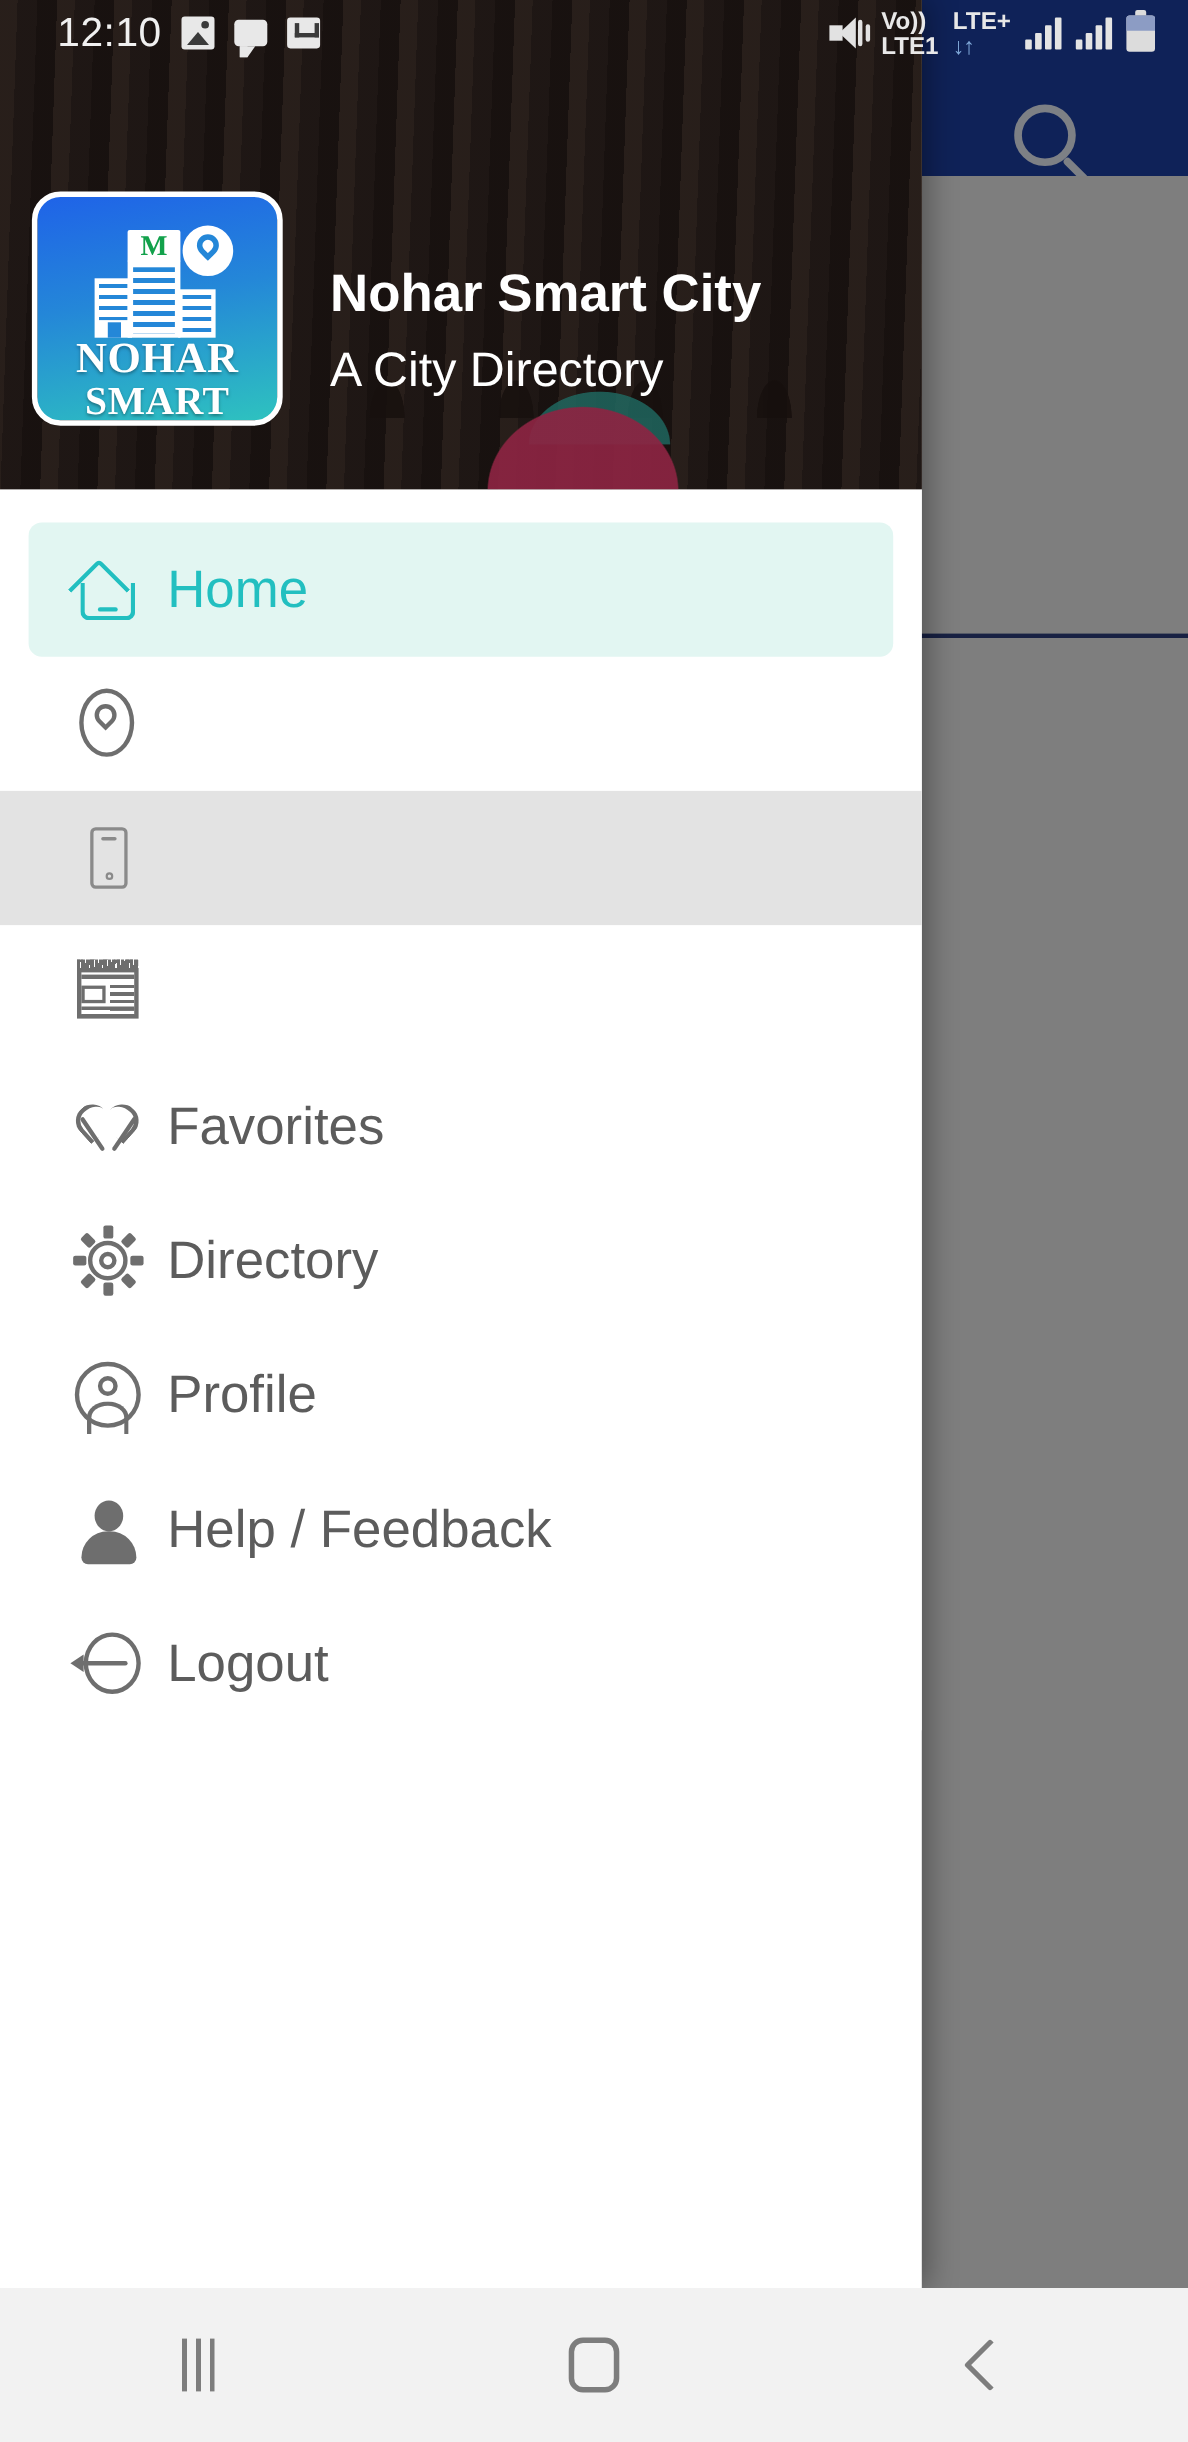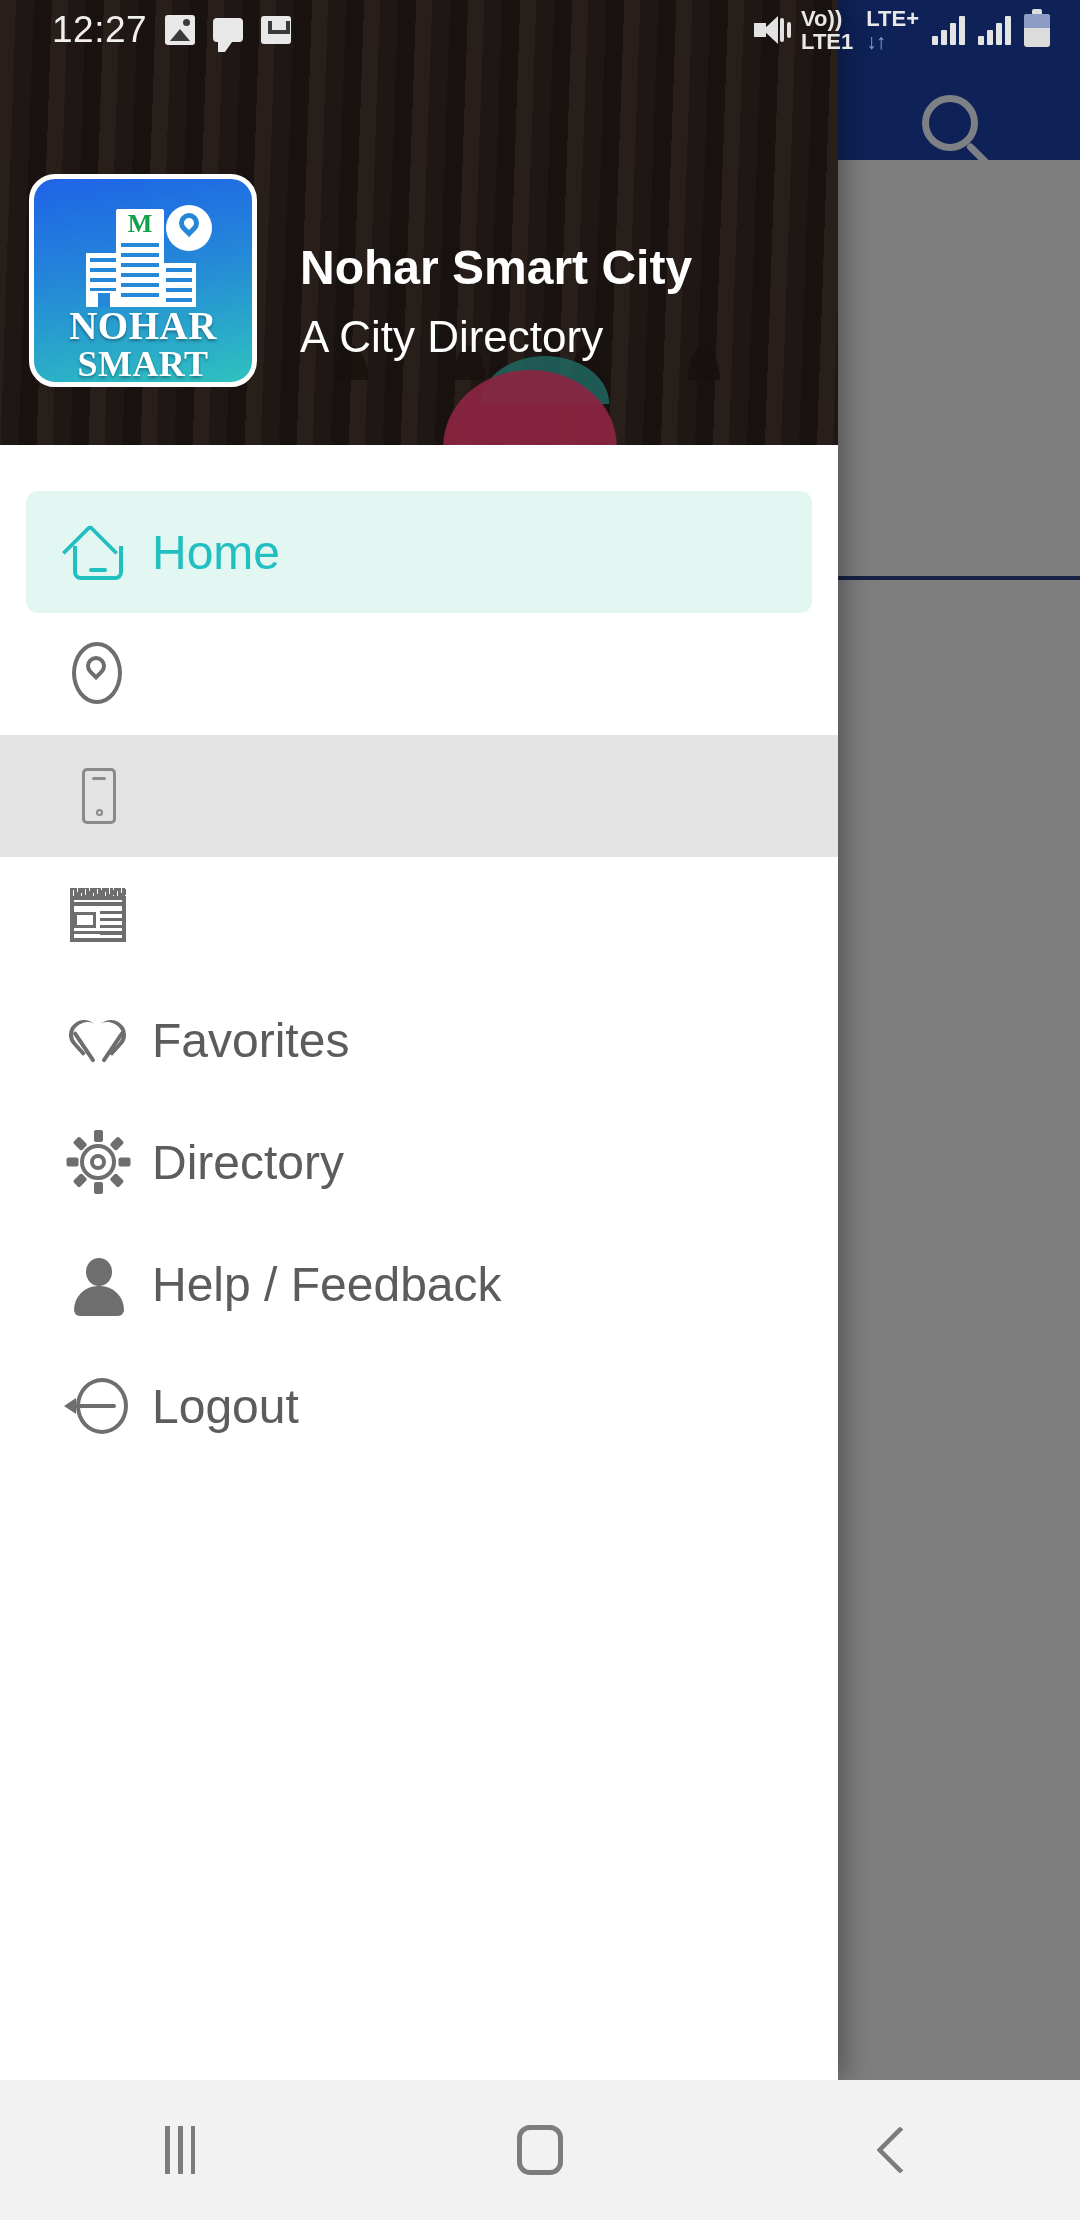--- a/index.html
+++ b/index.html
@@ -324,21 +324,21 @@
 
   #brand-title {
     position:absolute; left:300px; top:240px;
     font-size:48px; font-weight:bold; color:#ffffff; white-space:nowrap;
   }
   #brand-sub {
     position:absolute; left:300px; top:312px;
     font-size:44px; font-weight:normal; color:#ffffff; white-space:nowrap;
   }
 
-  #menu { position:relative; width:838px; padding-top:46px; background:#fff; }
+  #menu { position:relative; width:838px; padding-top:30px; background:#fff; }
   .menu-item {
     position:relative; display:flex; align-items:center;
     height:122px; padding-left:64px;
   }
   .menu-item.full-press { background:#e3e3e3; width:838px; }
   .menu-item.active-pill {
     margin:0 26px 0 26px; width:786px; border-radius:12px;
     background:#e2f6f2; padding-left:38px;
   }
   .mi-icon {
@@ -657,20 +657,28 @@
           <span class="tooth" style="transform:rotate(180deg);"></span>
           <span class="tooth" style="transform:rotate(225deg);"></span>
           <span class="tooth" style="transform:rotate(270deg);"></span>
           <span class="tooth" style="transform:rotate(315deg);"></span>
           <span class="ring"></span>
             <span class="hole"></span>
         </span>
         <span class="mi-label">Directory</span>
       </div>
 
+      <div class="menu-item">
+        <span class="mi-icon ic-profile">
+          <span class="ring"></span>
+            <span class="head"></span>
+            <span class="shoulders"></span>
+        </span>
+        <span class="mi-label">Profile</span>
+      </div>
 
       <div class="menu-item">
         <span class="mi-icon ic-person">
           <span class="head"></span>
             <span class="body"></span>
         </span>
         <span class="mi-label">Help / Feedback</span>
       </div>
 
       <div class="menu-item">
@@ -680,21 +688,21 @@
             <span class="tip"></span>
         </span>
         <span class="mi-label">Logout</span>
       </div>
 
     </div>
   </div>
 
   <div id="statusbar">
     <div id="sb-left">
-      <span id="sb-clock">12:27</span>
+      <span id="sb-clock">12:10</span>
       <span class="sb-ic photo"></span>
       <span class="sb-ic chat"></span>
       <span class="sb-ic mail"></span>
     </div>
     <div id="sb-right">
       <span id="sb-mute">
         <span class="spk"></span>
           <span class="cone"></span>
         <span class="vib1"></span>
           <span class="vib2"></span>

